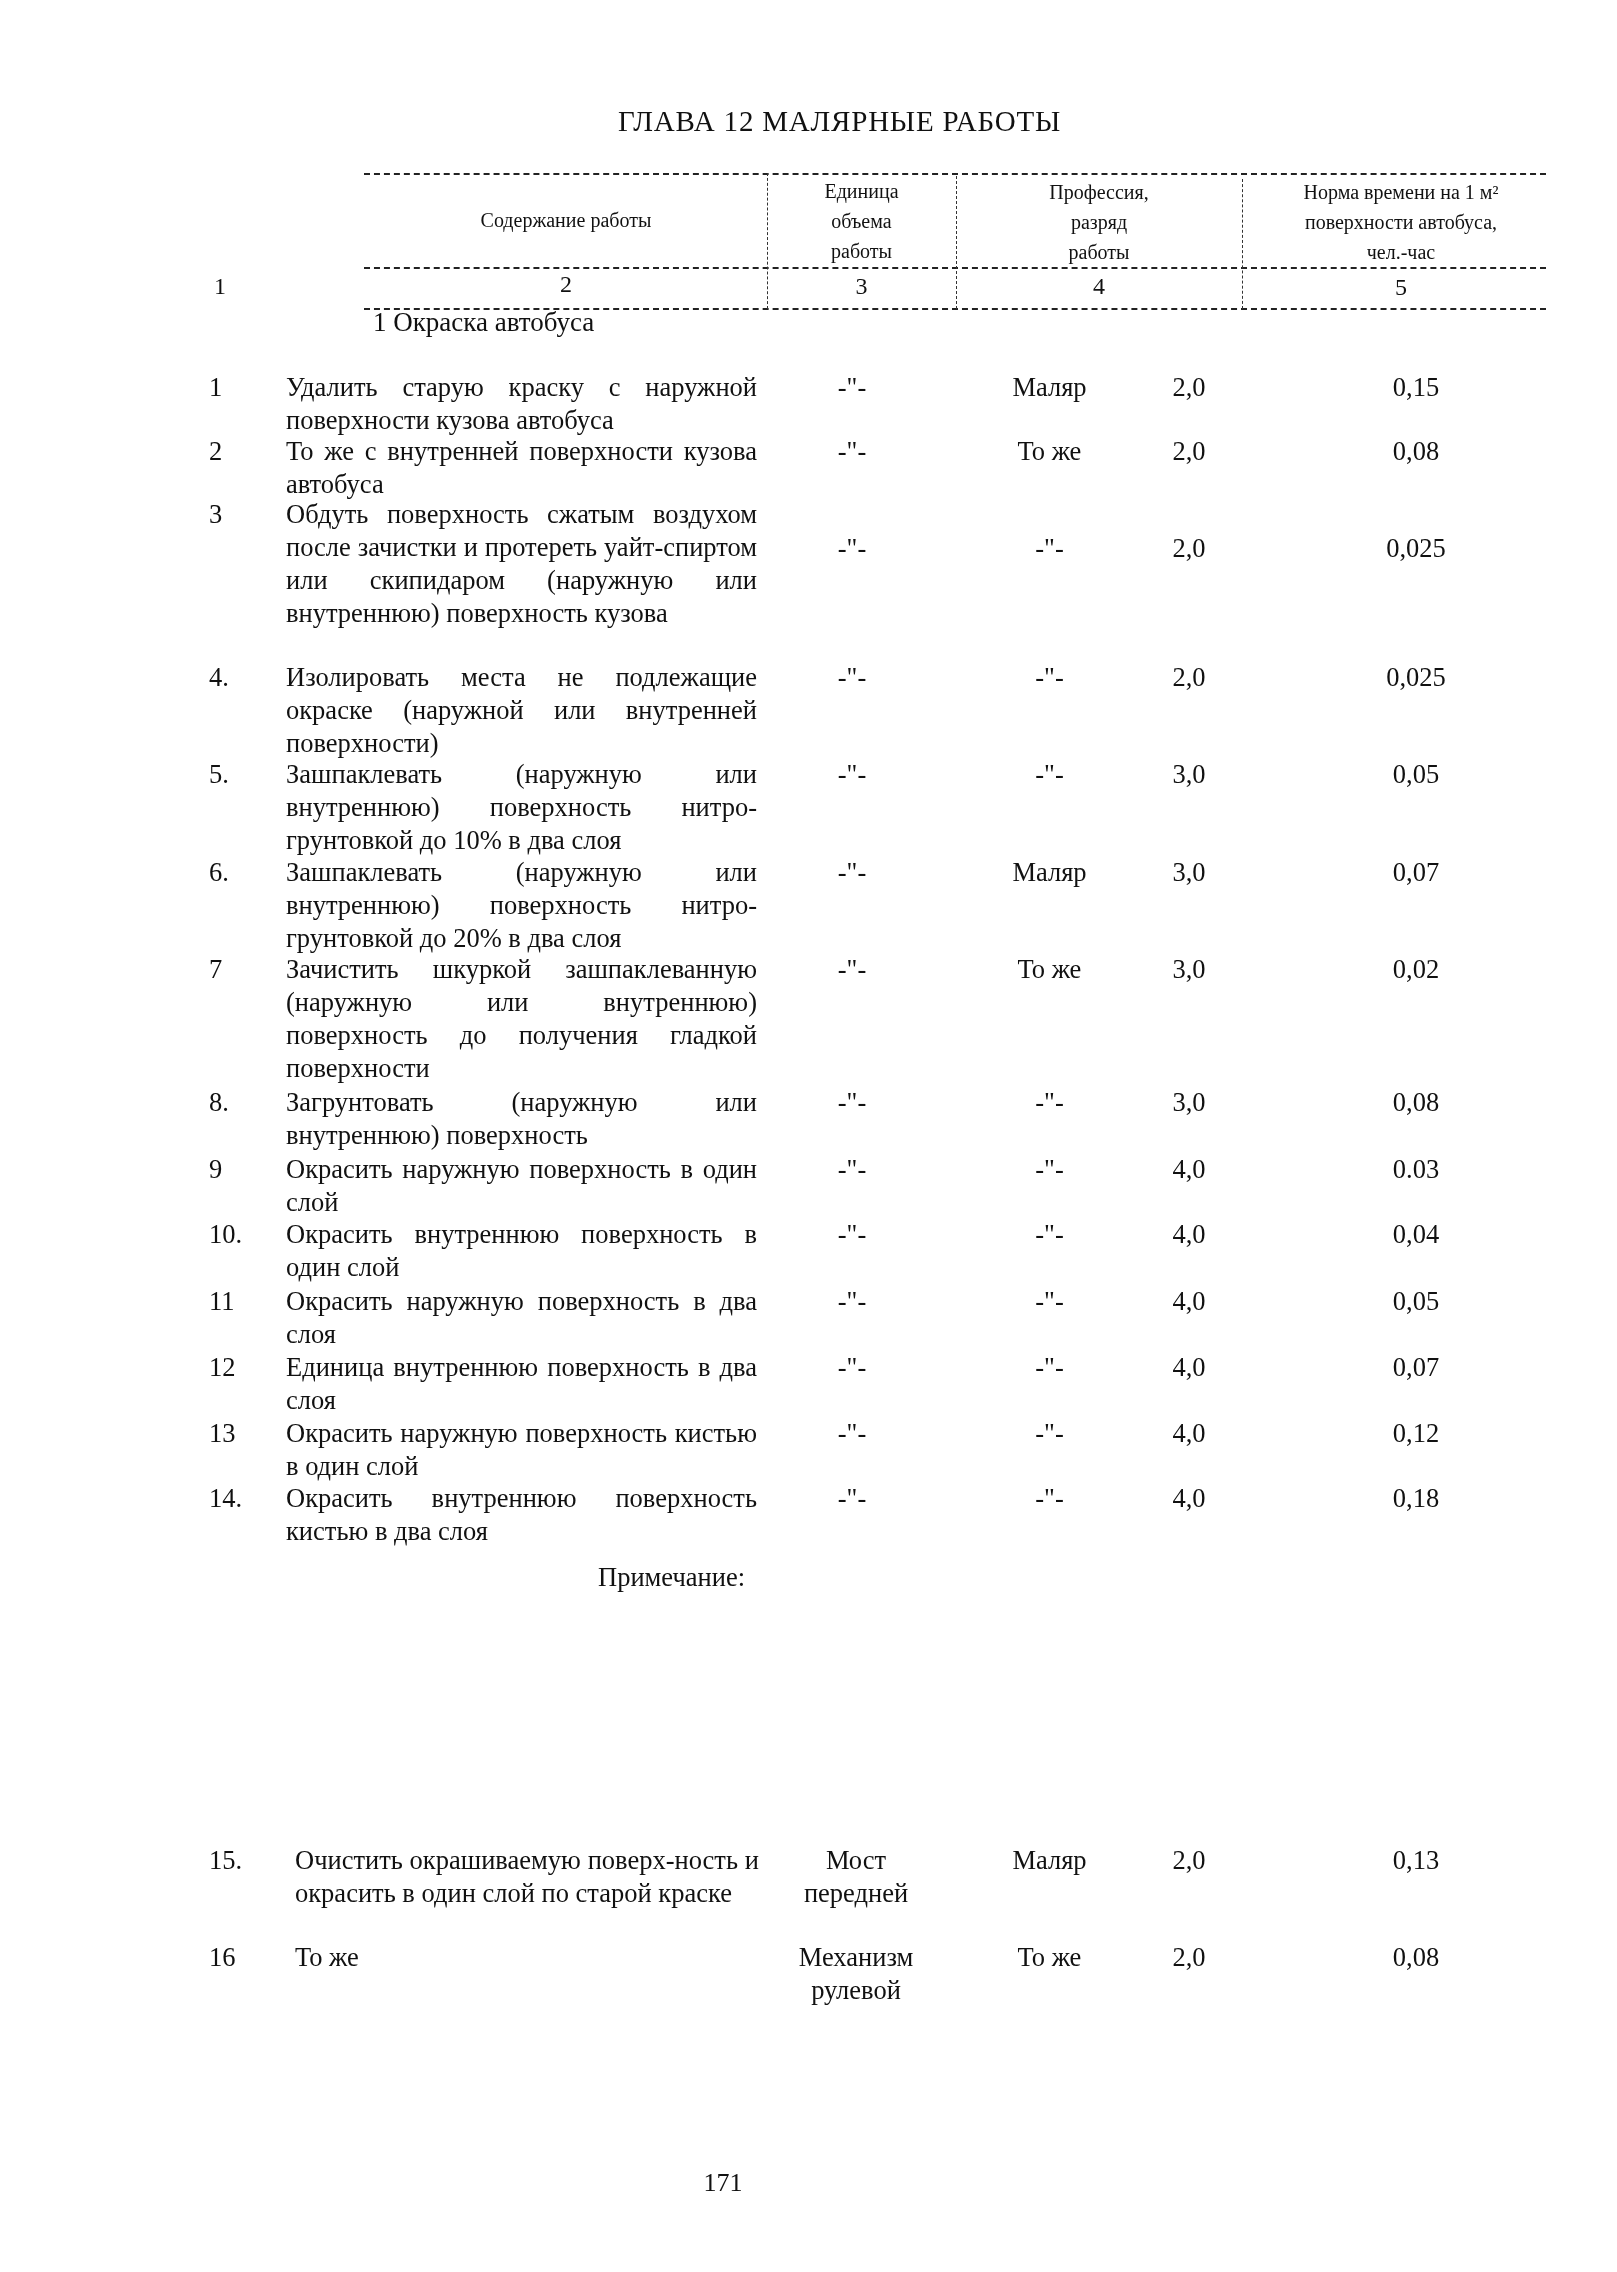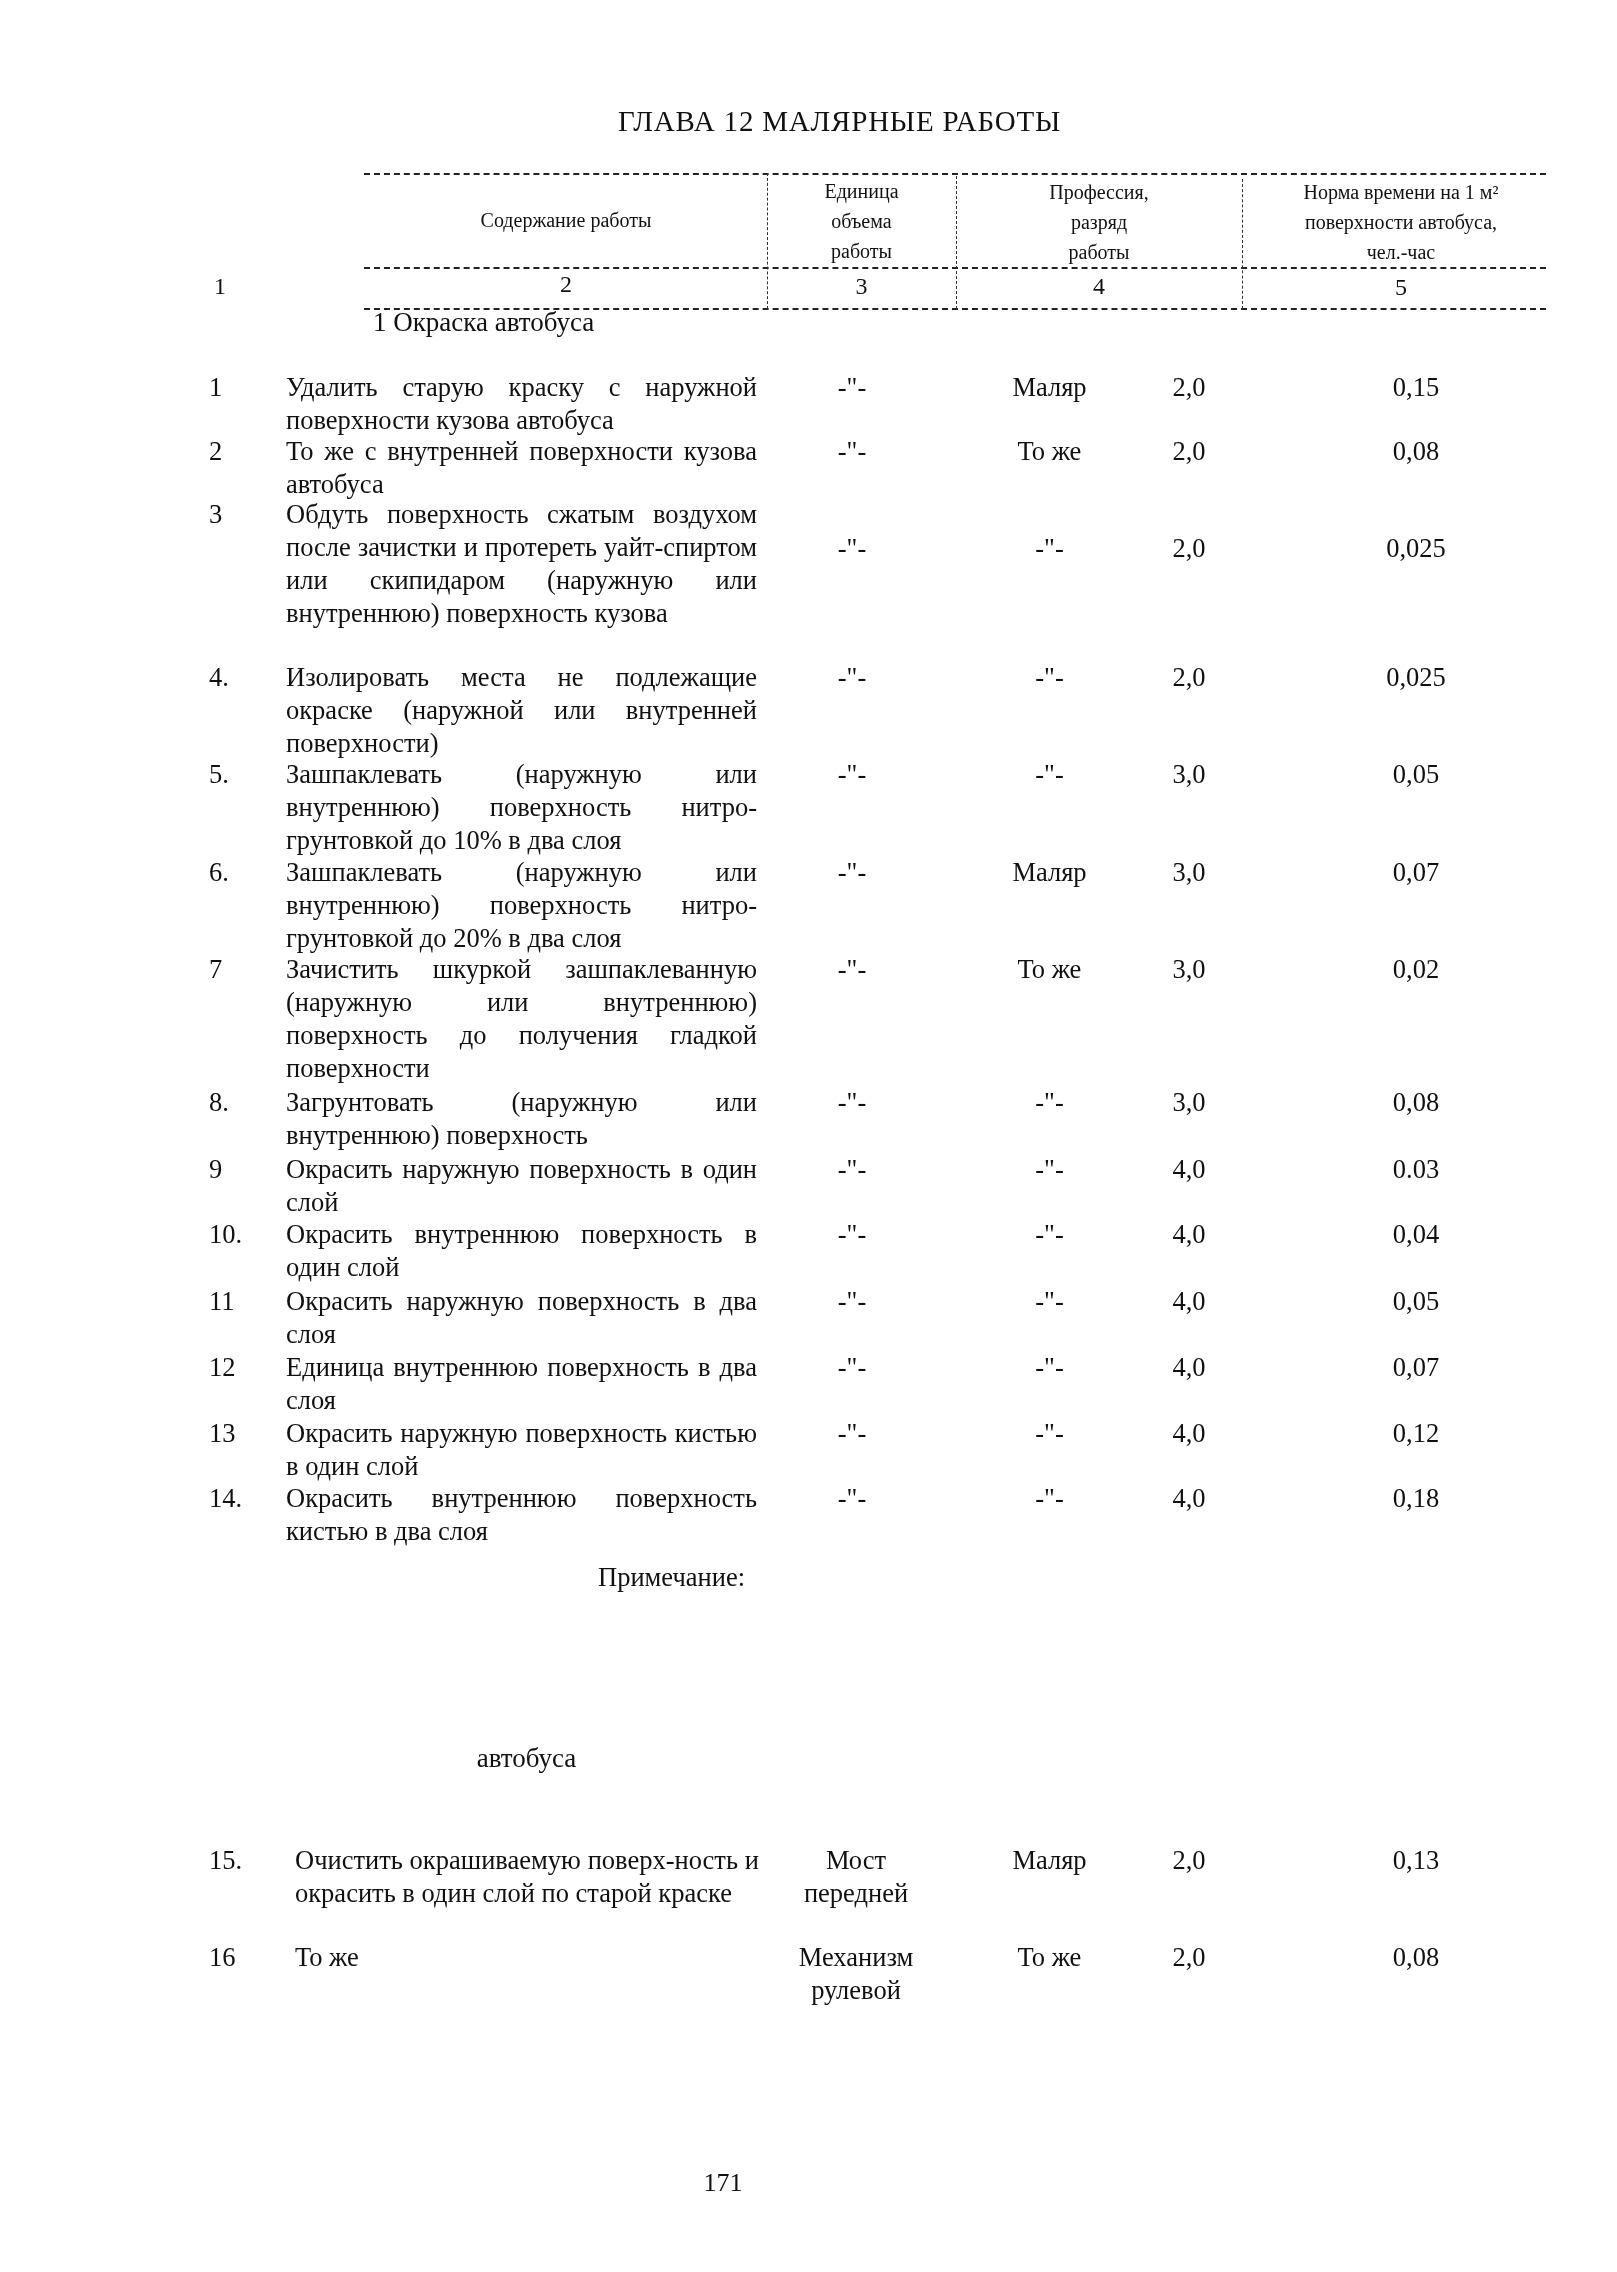--- a/index.html
+++ b/index.html
@@ -192,21 +192,20 @@
     <div class="grade" style="top:1482px;">4,0</div>
     <div class="norm" style="top:1482px;">0,18</div>
   </div>
 </div>
 
 <div class="note-label">Примечание:</div>
 <div class="note-body">
 </div>
 
 <div class="section" style="left:288px; top:1742px; width:477px; text-align:center;">
-  <div>автобуса</div>
 </div>
 
 <div>
   <div>
     <div class="rownum" style="top:1844px;">15.</div>
     <div class="desc" style="top:1844px; left:295px; width:464px;">Очистить окрашиваемую поверх-ность и окрасить в один слой по старой краске</div>
     <div class="unit" style="top:1844px; left:788px; width:136px;">
       <div>Мост</div>
       <div>передней</div>
     </div>

